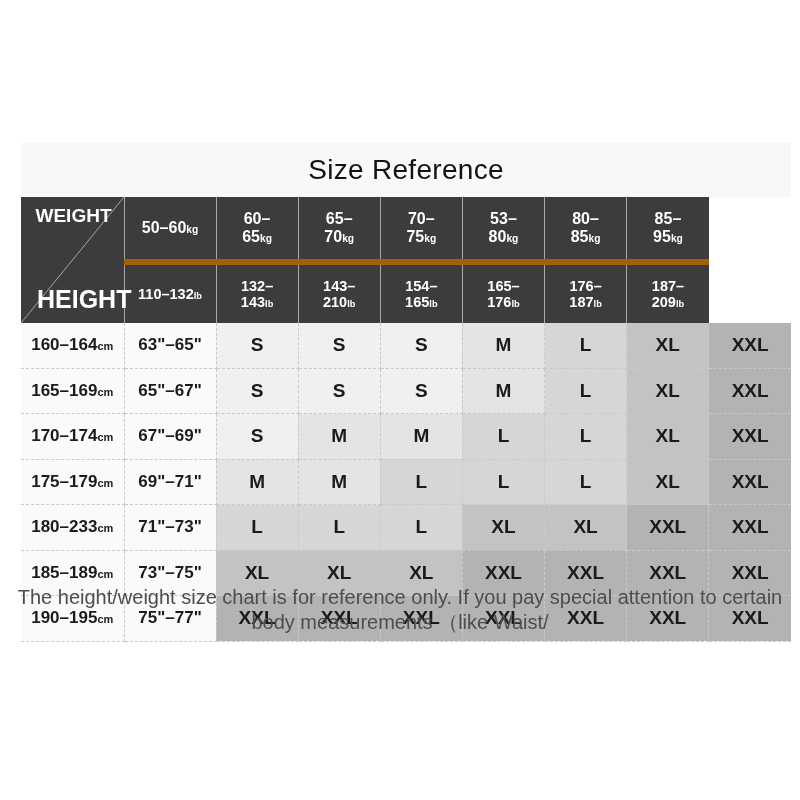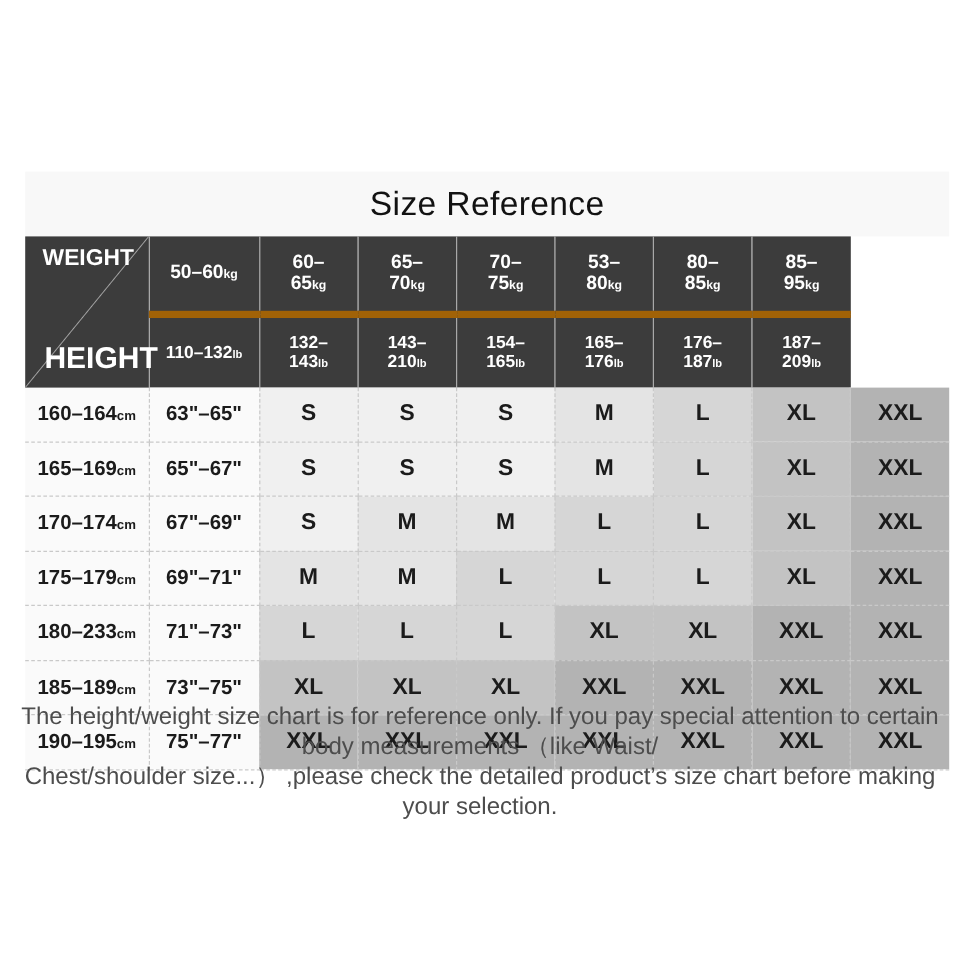--- a/index.html
+++ b/index.html
@@ -165,14 +165,13 @@
         <td class="sz" style="background-color: rgb(179, 179, 179);">XXL</td>
         <td class="sz" style="background-color: rgb(179, 179, 179);">XXL</td>
         <td class="sz" style="background-color: rgb(179, 179, 179);">XXL</td>
       </tr>
     </tbody>
   </table>
 </div>
 
 <div class="footer">
   <div>The height/weight size chart is for reference only. If you pay special attention to certain body measurements （like Waist/</div>
-  <div>Chest/shoulder size...） ,please check the detailed product’s size chart before making your selection.</div>
 </div>
 
 </body></html>

